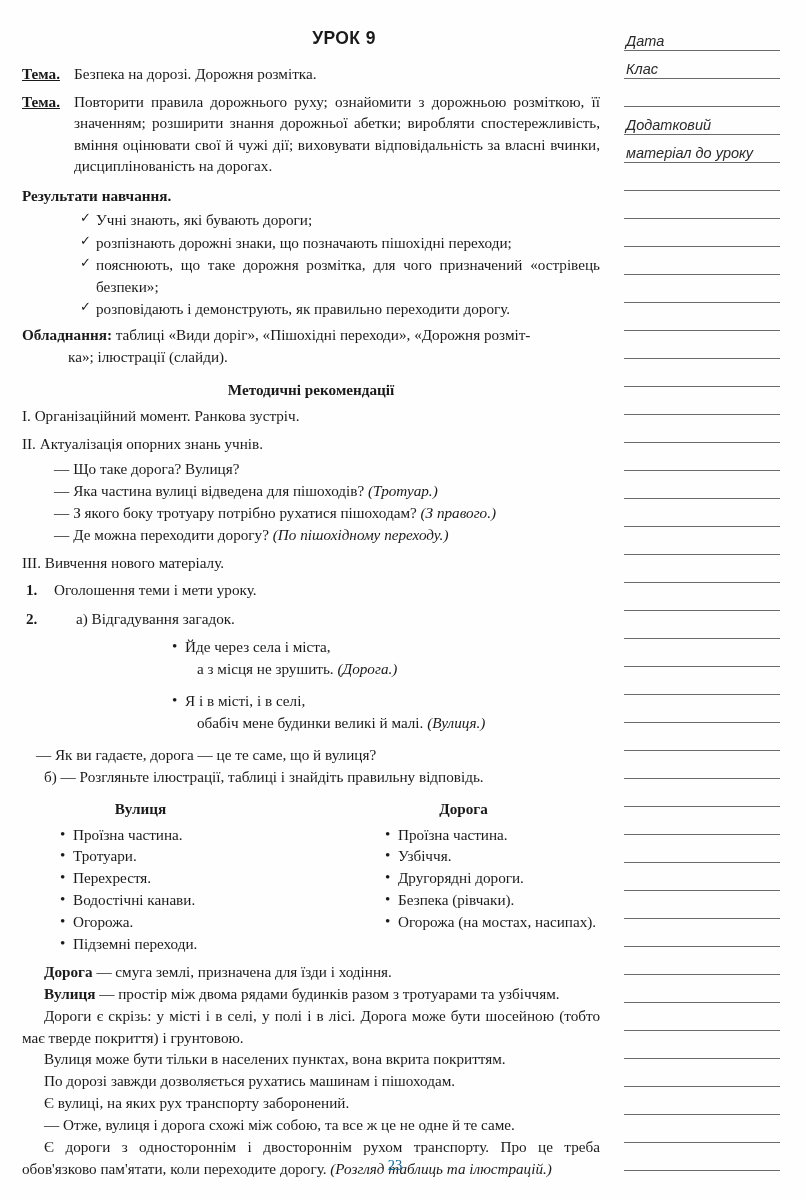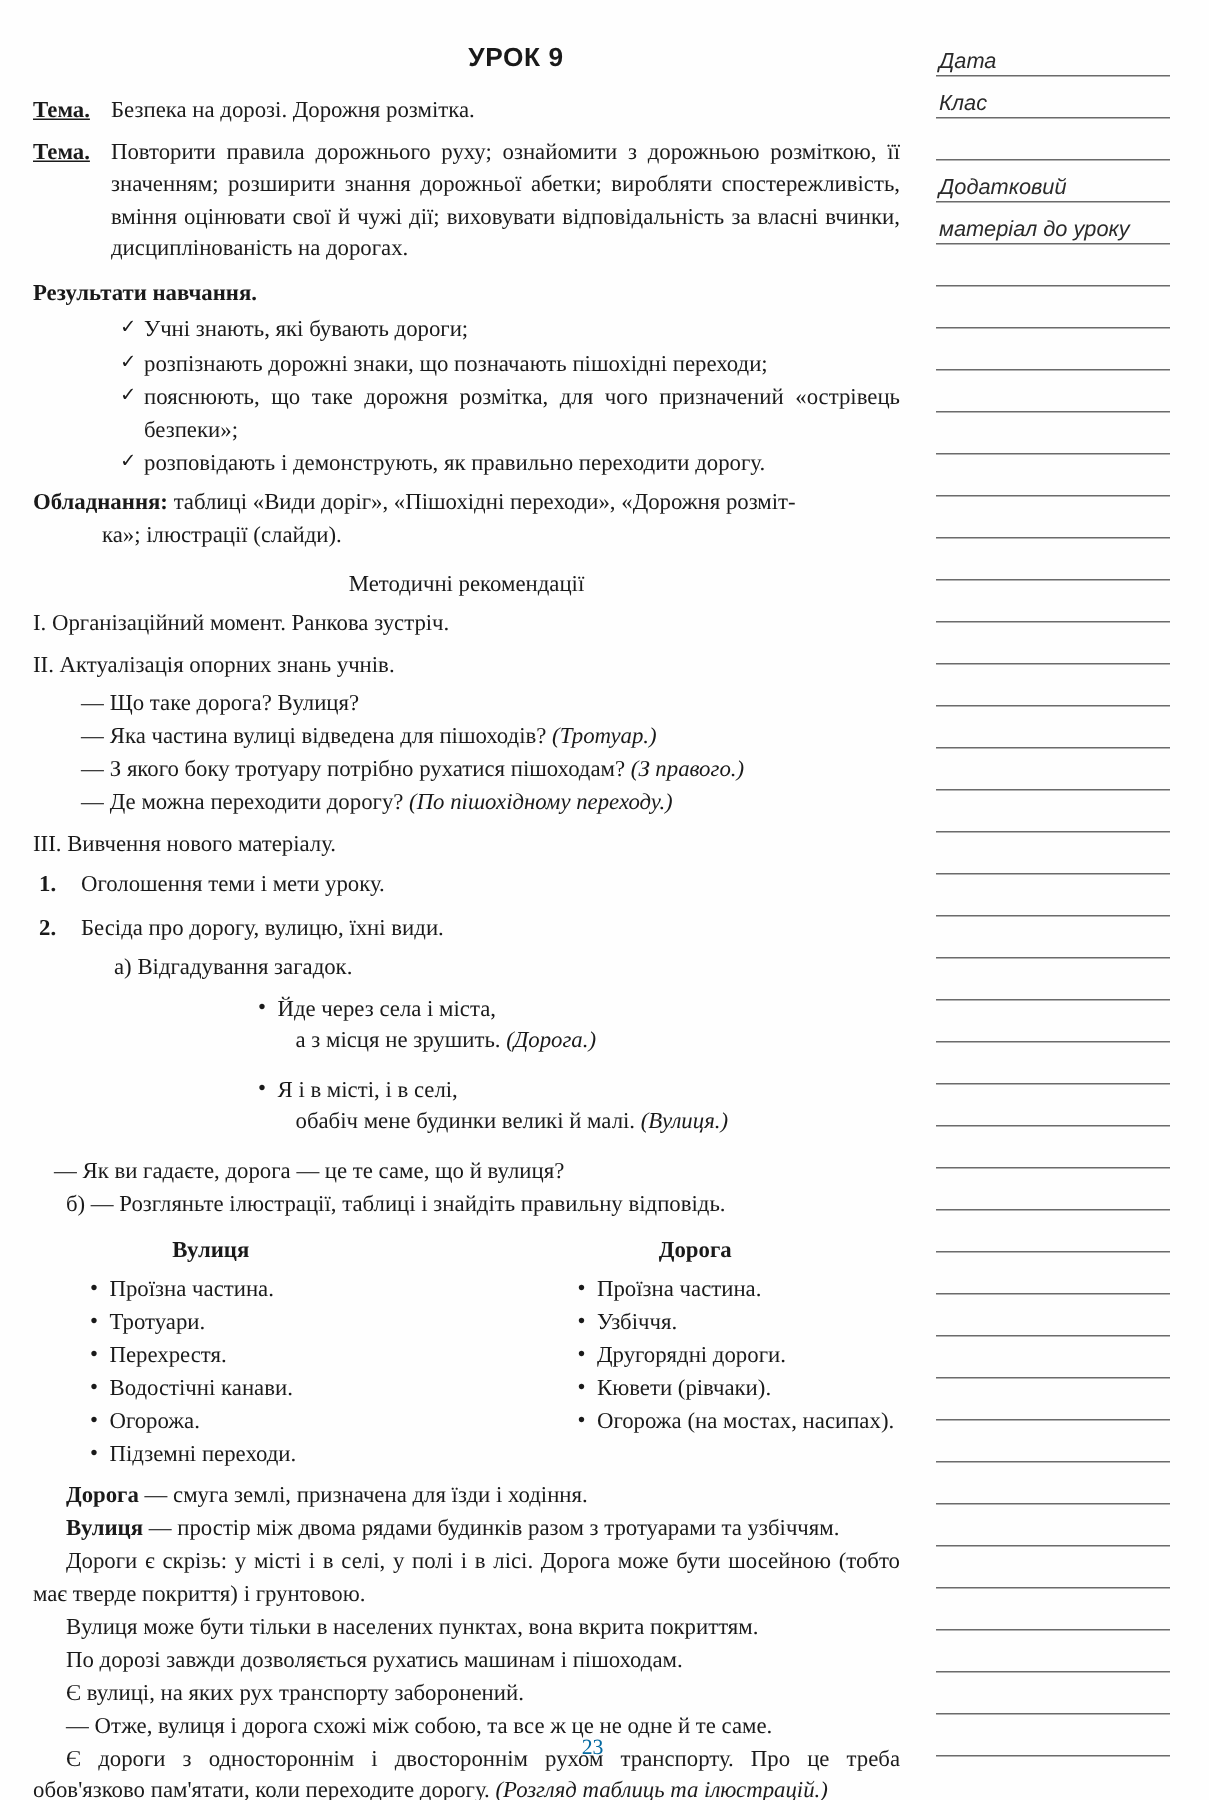--- a/index.html
+++ b/index.html
@@ -93,21 +93,21 @@
     text-align: justify;
     padding-left: 0;
     text-indent: 0;
     margin-top: 4px;
   }
   .equip .cont { display: block; padding-left: 46px; }
   .equip b { font-weight: bold; }
 
   .centered-head {
     text-align: center;
-    font-weight: normal;
+    font-weight: bold;
     font-size: 15.2px;
     margin: 14px 0 6px 0;
   }
 
   .roman {
     font-weight: normal;
     font-size: 15.2px;
     margin: 6px 0 4px 0;
     line-height: 1.4;
   }
@@ -335,21 +335,21 @@
       </li>
     </ul>
 
     <div class="roman">III. Вивчення нового матеріалу.</div>
 
     <ol class="numbered">
       <li>
         <span class="num">1.</span><span>Оголошення теми і мети уроку.</span>
       </li>
       <li style="margin-bottom:2px;">
-        <span class="num">2.</span><span>Бесіда про дорогу, вулицю, їхні види.</span>
+        <span class="num">2.</span>
         <div class="sub-item">а) Відгадування загадок.</div>
       </li>
     </ol>
 
     <div class="riddles">
       <div class="riddle">
         <span class="bul">•</span><span>Йде через села і міста,</span>
         <span class="l2"><span>а з місця не зрушить.</span> <i>(Дорога.)</i></span>
       </div>
       <div class="riddle">
@@ -372,21 +372,21 @@
           <li><span class="bul">•</span><span>Огорожа.</span></li>
           <li><span class="bul">•</span><span>Підземні переходи.</span></li>
         </ul>
       </div>
       <div class="col right">
         <div class="chead">Дорога</div>
         <ul>
           <li><span class="bul">•</span><span>Проїзна частина.</span></li>
           <li><span class="bul">•</span><span>Узбіччя.</span></li>
           <li><span class="bul">•</span><span>Другорядні дороги.</span></li>
-          <li><span class="bul">•</span><span>Кювети (рівчаки).</span></li>
+          <li><span class="bul">•</span><span>Безпека (рівчаки).</span></li>
           <li><span class="bul">•</span><span>Огорожа (на мостах, насипах).</span></li>
         </ul>
       </div>
     </div>
 
     <div class="para">
       <b>Дорога</b><span> — смуга землі, призначена для їзди і ходіння.</span>
     </div>
     <div class="para">
       <b>Вулиця</b><span> — простір між двома рядами будинків разом з тротуарами та узбіччям.</span>

